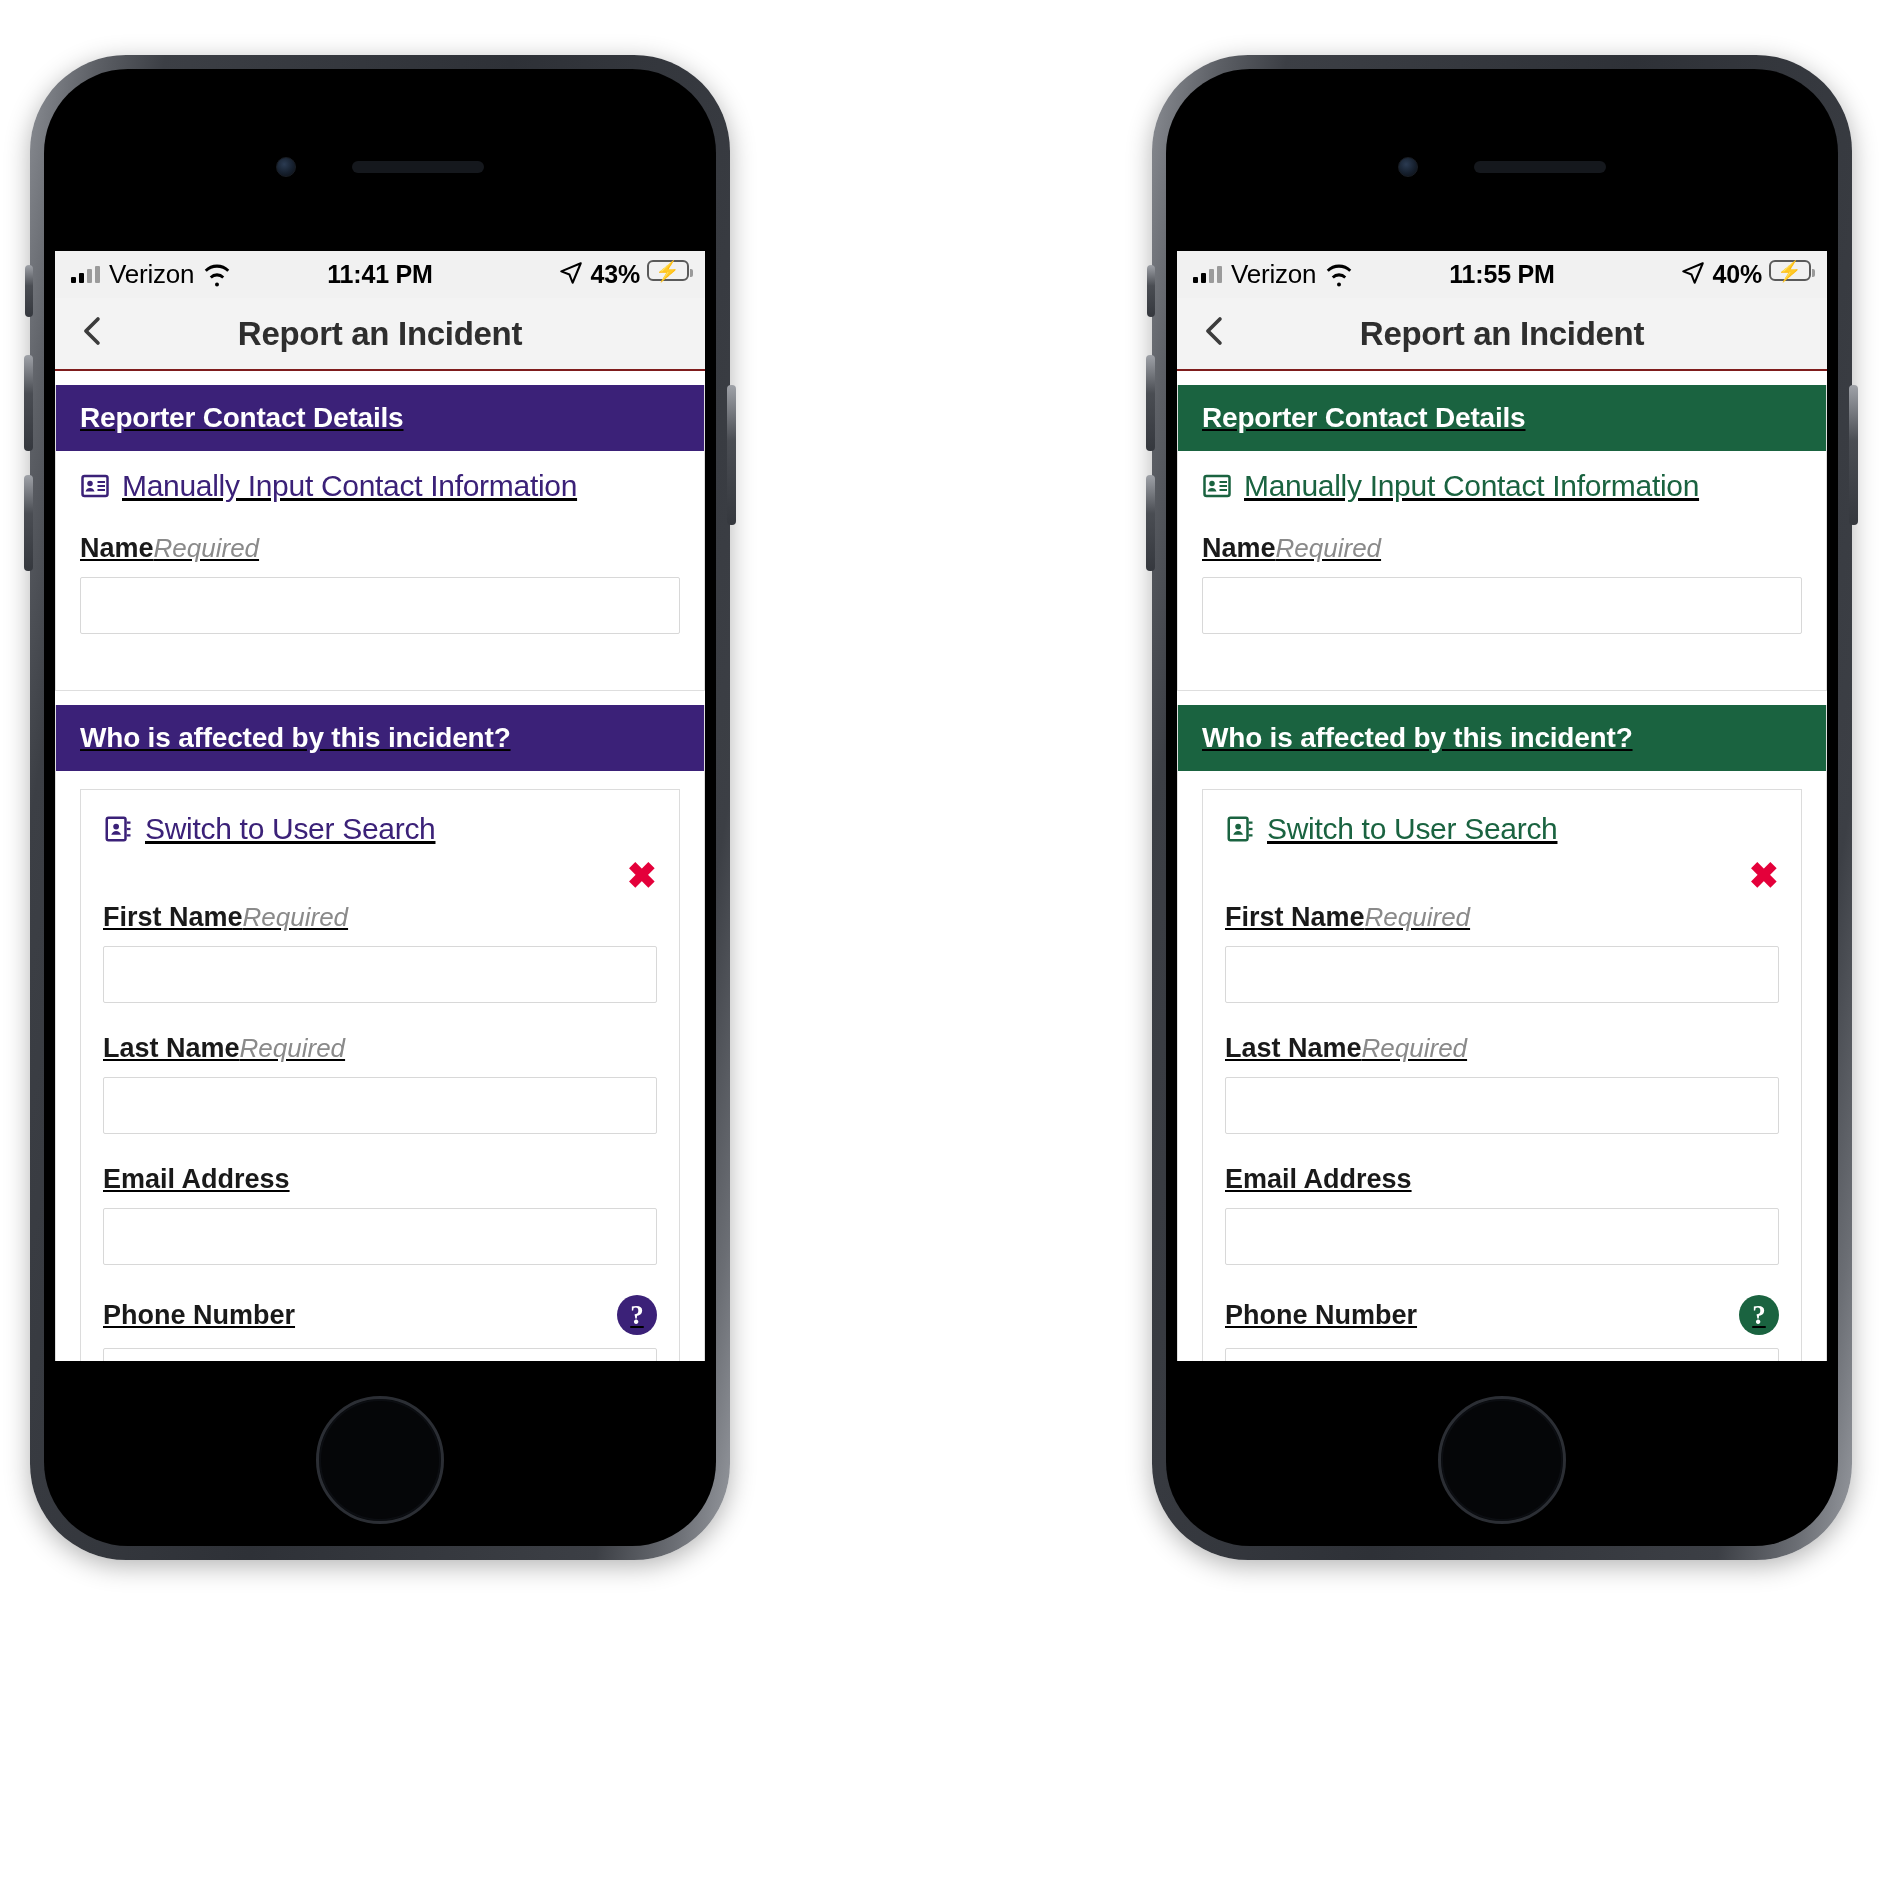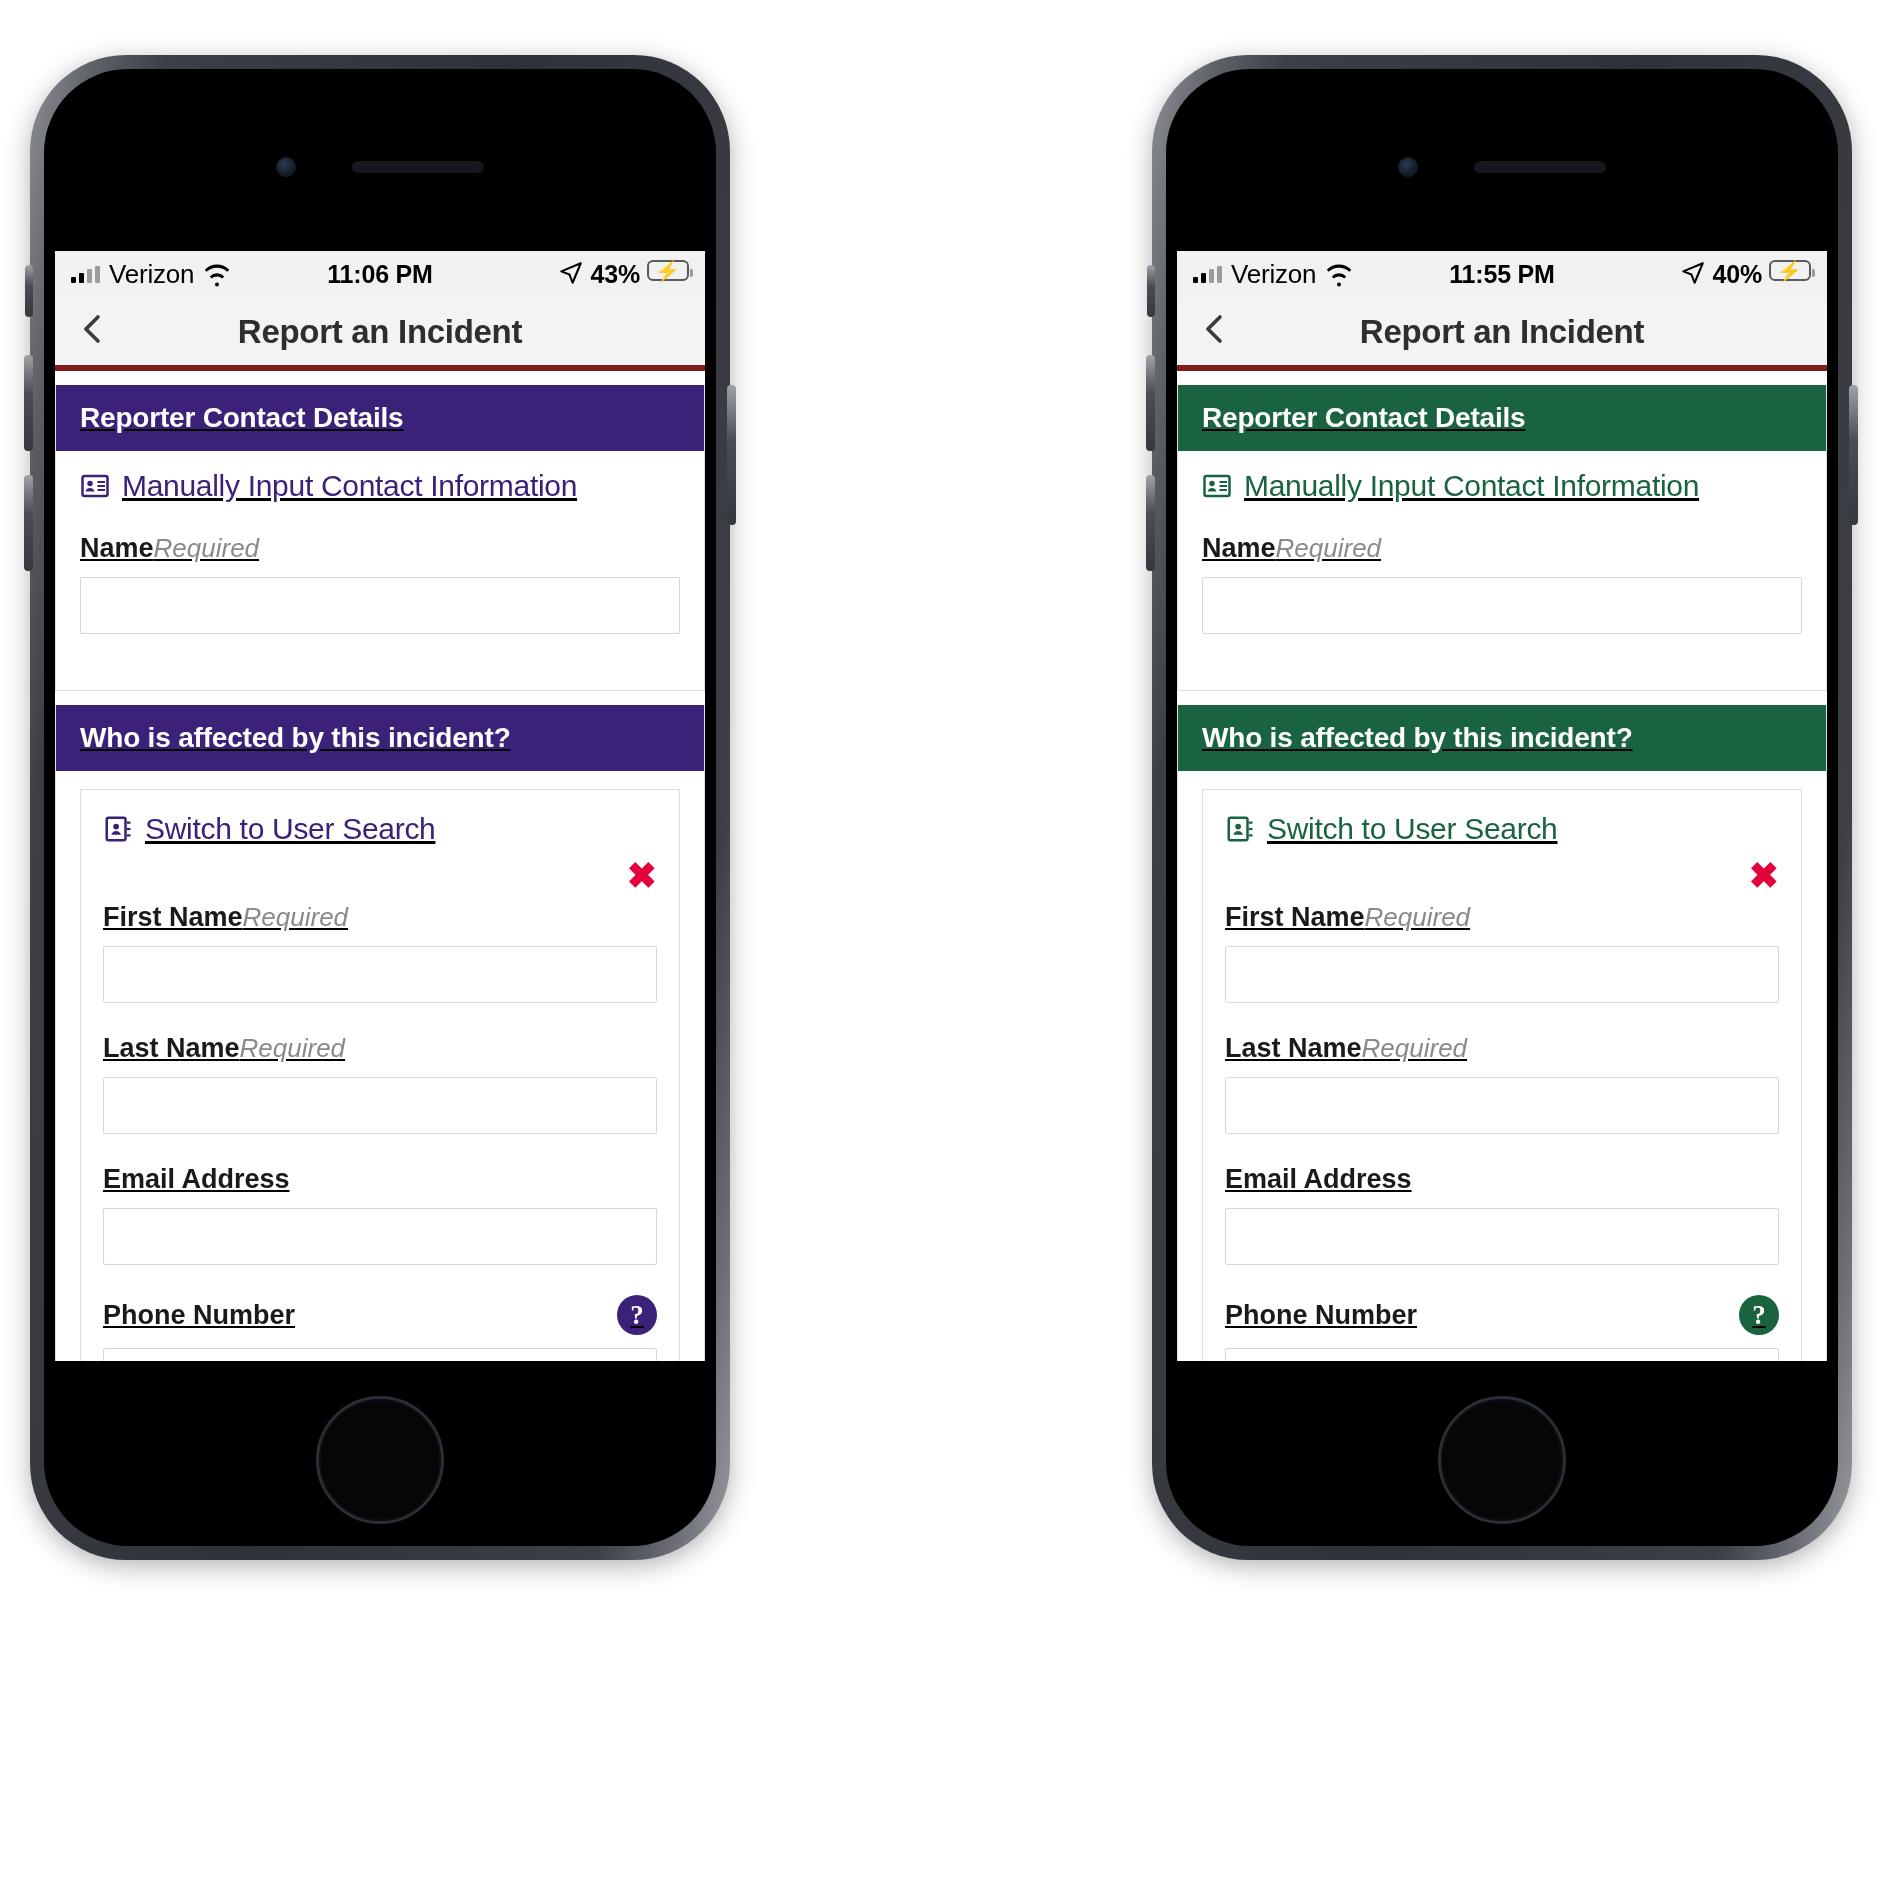--- a/index.html
+++ b/index.html
@@ -114,21 +114,21 @@
     content:""; position:absolute; right:-6px; top:7px;
     width:3px; height:8px; background:#9a9a9a; border-radius:0 2px 2px 0;
   }
   .battery .fill { height: 100%; background: #3ad14f; border-radius: 3px; }
   .bolt { position:absolute; left:50%; top:50%; transform:translate(-50%,-50%); font-size:20px; line-height:1; color:#111; }
 
   
   .navbar {
     height: 73px;
     background: #f3f3f3;
-    border-bottom: 6px solid #7f1d1d;
+    border-bottom: 2px solid #7f1d1d;
     display: flex; align-items: center;
     position: relative;
   }
   .nav-back {
     width: 76px; display:flex; align-items:center; justify-content:center;
     font-size: 50px; color: #3c3c3c; line-height: 1; font-weight: 300;
     padding-bottom: 6px;
   }
   .nav-title {
     position: absolute; left: 0; right: 0; text-align: center;
@@ -230,21 +230,21 @@
                 <i></i>
                 <i></i>
               </span>
             <span class="carrier">Verizon</span>
             <svg class="ic" viewBox="0 0 24 24" style="width:28px;height:28px;">
               <path d="M12 18.5a1.7 1.7 0 100 3.4 1.7 1.7 0 000-3.4z" fill="#000"></path>
               <path d="M12 13.2c1.7 0 3.3.65 4.5 1.8l1.7-1.8A9.2 9.2 0 0012 10.6a9.2 9.2 0 00-6.2 2.6l1.7 1.8a6.5 6.5 0 014.5-1.8z" fill="#000"></path>
               <path d="M12 5.8c3.4 0 6.5 1.3 8.8 3.5l1.7-1.8A15 15 0 0012 3.1 15 15 0 001.5 7.5l1.7 1.8A12.5 12.5 0 0112 5.8z" fill="#000"></path>
             </svg>
           </div>
-          <div class="sb-center">11:06 PM</div>
+          <div class="sb-center">11:41 PM</div>
           <div class="sb-right">
             <svg class="ic" viewBox="0 0 24 24" style="width:26px;height:26px;">
               <path d="M21 3L3 10.5l7.6 2.9L13.5 21 21 3z" fill="none" stroke="#000" stroke-width="1.9" stroke-linejoin="round"></path>
             </svg>
             <span>43%</span>
             <span class="battery">
               <span class="fill" style="width:62%"></span>
               <span class="bolt">⚡</span>
             </span>
           </div>

